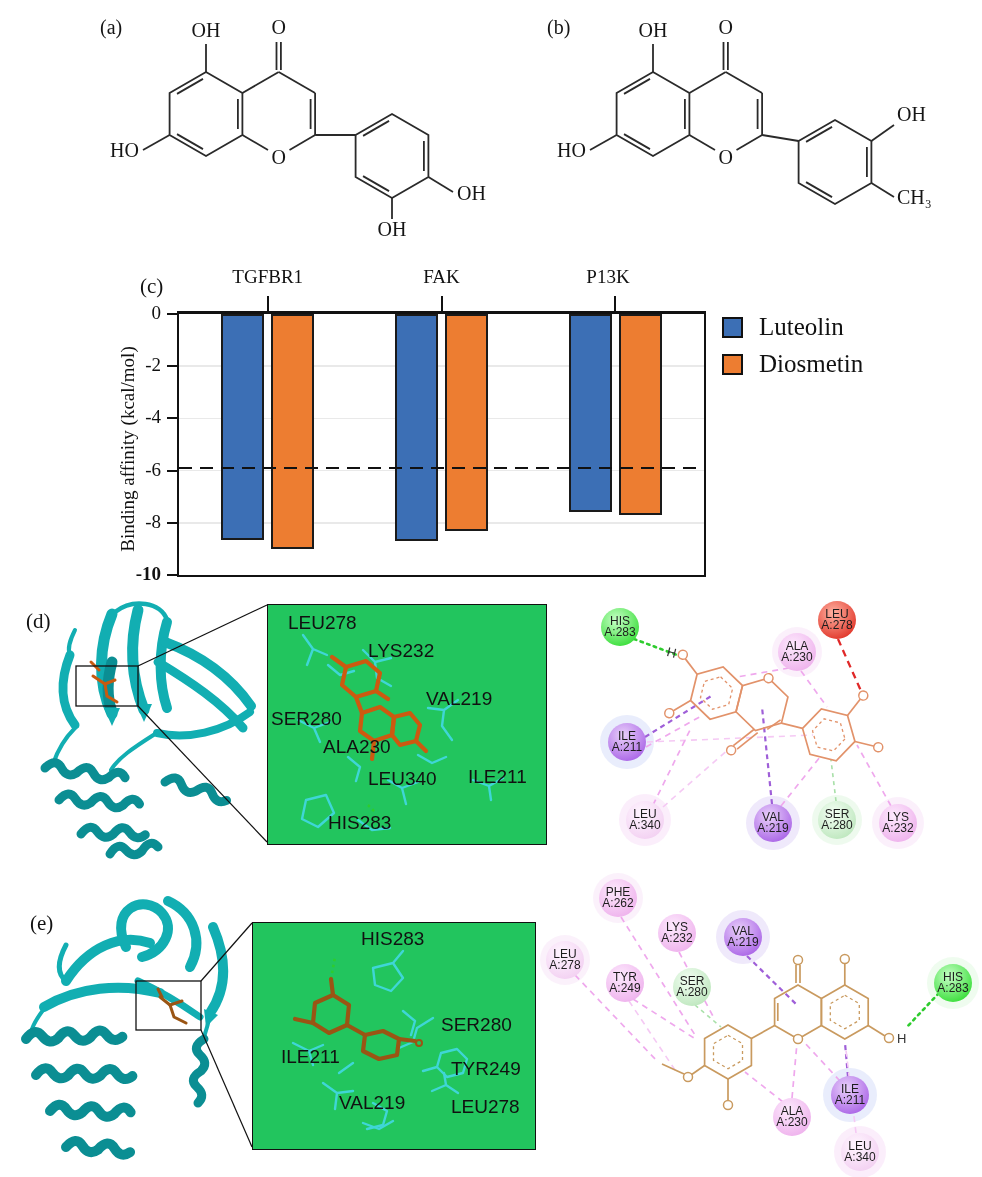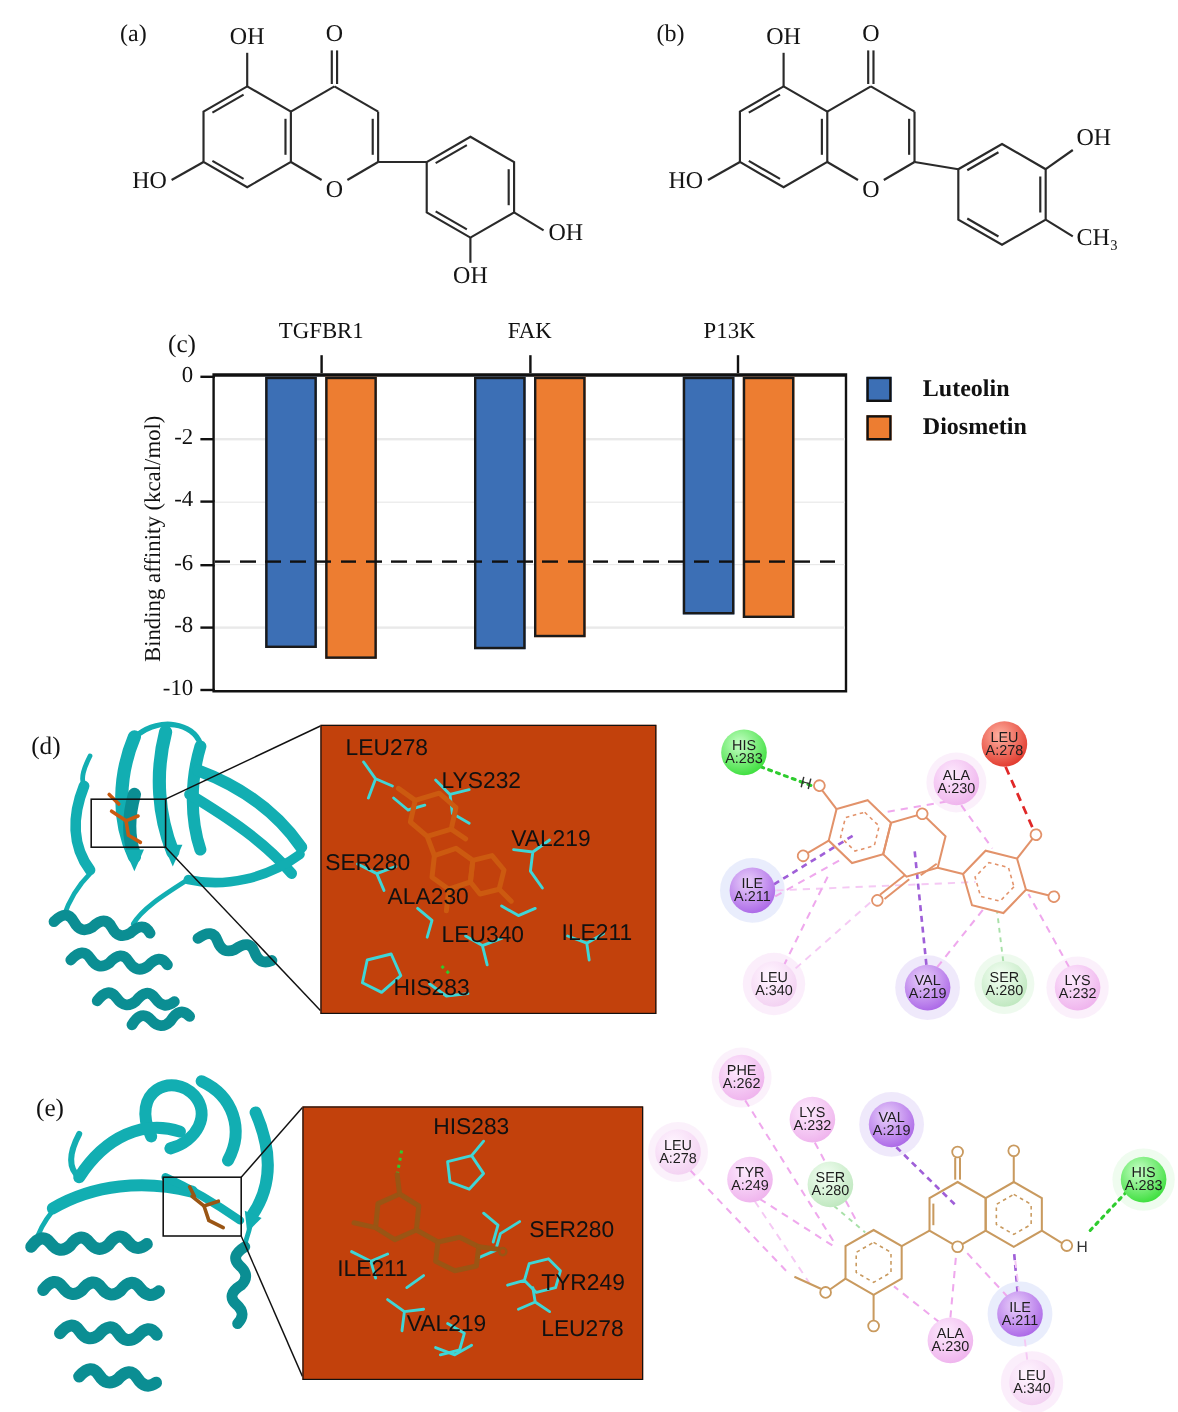--- a/index.html
+++ b/index.html
@@ -21,23 +21,23 @@
       background:repeating-linear-gradient(90deg,#111 0 13px,transparent 13px 21px);}
   .ytick{position:absolute;left:-12px;width:12px;height:2px;background:#111;}
   .ytick-label{position:absolute;left:-64px;width:46px;text-align:right;font-size:19px;}
   .cat-label{position:absolute;top:-48px;width:120px;text-align:center;font-size:19px;}
   .cat-tick{position:absolute;top:-18px;width:2px;height:15px;background:#111;}
   #yaxis-title{position:absolute;left:-14px;top:180px;width:284px;text-align:center;font-size:19px;
       transform:rotate(-90deg);}
   #chart-legend{position:absolute;left:722px;top:55px;}
   .legend-row{display:flex;align-items:center;margin-bottom:9px;}
   .legend-swatch{width:21px;height:21px;border:2px solid #111;box-sizing:border-box;}
-  .legend-label{font-size:20px;padding-left:26px;font-weight:bold;}
+  .legend-label{font-size:25px;padding-left:16px;}
   
-  .zoombox{position:absolute;background:#c2410c;border:1.6px solid #111;text-align:right;}
+  .zoombox{position:absolute;background:#22c55e;border:1.6px solid #111;text-align:right;}
   .overlay{position:absolute;left:0;top:0;pointer-events:none;}
   .ribbon{stroke:#12aeb2;fill:none;stroke-linecap:round;stroke-linejoin:round;}
   .ribbon-dk{stroke:#0b8e93;fill:none;stroke-linecap:round;stroke-linejoin:round;}
   .stick{stroke:#3fd6d6;stroke-width:2.4;fill:none;stroke-linecap:round;stroke-linejoin:round;}
   .lbl{font-family:"Liberation Sans",sans-serif;font-size:19px;fill:#111;}
   .res-name{font-family:"Liberation Sans",sans-serif;font-size:12px;text-anchor:middle;fill:#1d1d1d;}
   .dash-pink{stroke:#efa8ed;stroke-width:1.7;stroke-dasharray:6 5;fill:none;}
   .dash-fpink{stroke:#f5c9f4;stroke-width:1.6;stroke-dasharray:6 5;fill:none;}
   .dash-purple{stroke:#9f5fd8;stroke-width:2.2;stroke-dasharray:5 4;fill:none;}
   .dash-green{stroke:#2ecc2e;stroke-width:2.6;stroke-dasharray:2.5 4.5;stroke-linecap:round;fill:none;}
@@ -166,21 +166,21 @@
         <div class="gridline" style="top: 103.65px;"></div>
         <div class="ytick" style="top: 103.4px;"></div>
         <div class="ytick-label" style="top: 92.4px;">-4</div>
         <div class="gridline" style="top: 155.85px;"></div>
         <div class="ytick" style="top: 155.6px;"></div>
         <div class="ytick-label" style="top: 144.6px;">-6</div>
         <div class="gridline" style="top: 208.05px;"></div>
         <div class="ytick" style="top: 207.8px;"></div>
         <div class="ytick-label" style="top: 196.8px;">-8</div>
         <div class="ytick" style="top: 260px;"></div>
-        <div class="ytick-label" style="top: 249px;">-10</div>
+        <div class="ytick-label" style="top: 249px; font-weight: bold;">-10</div>
         <div class="cat-label" style="left: 28.725px;">TGFBR1</div>
         <div class="cat-tick" style="left: 87.725px;"></div>
         <div class="bar" style="left: 42.225px; height: 225.765px; background: rgb(60, 111, 181);"></div>
         <div class="bar" style="left: 92.225px; height: 234.9px; background: rgb(237, 125, 49);"></div>
         <div class="cat-label" style="left: 202.5px;">FAK</div>
         <div class="cat-tick" style="left: 261.5px;"></div>
         <div class="bar" style="left: 216px; height: 227.07px; background: rgb(60, 111, 181);"></div>
         <div class="bar" style="left: 266px; height: 216.63px; background: rgb(237, 125, 49);"></div>
         <div class="cat-label" style="left: 369px;">P13K</div>
         <div class="cat-tick" style="left: 435.275px;"></div>

